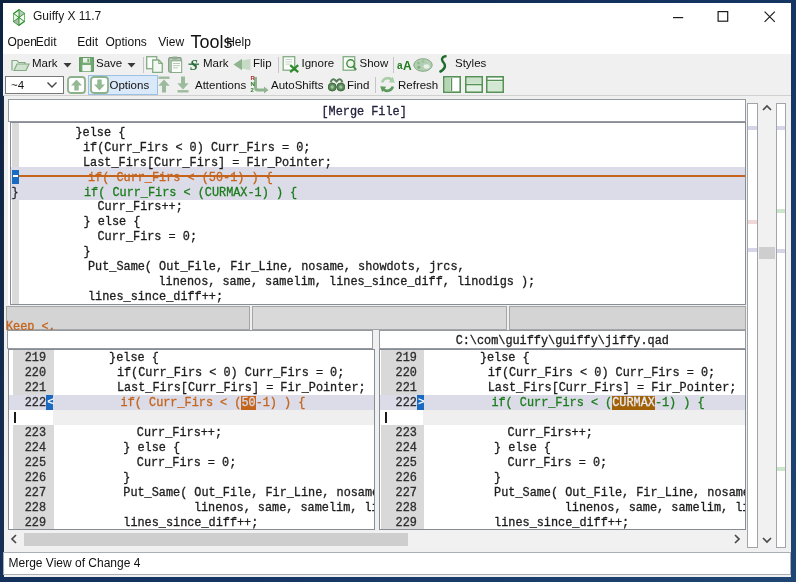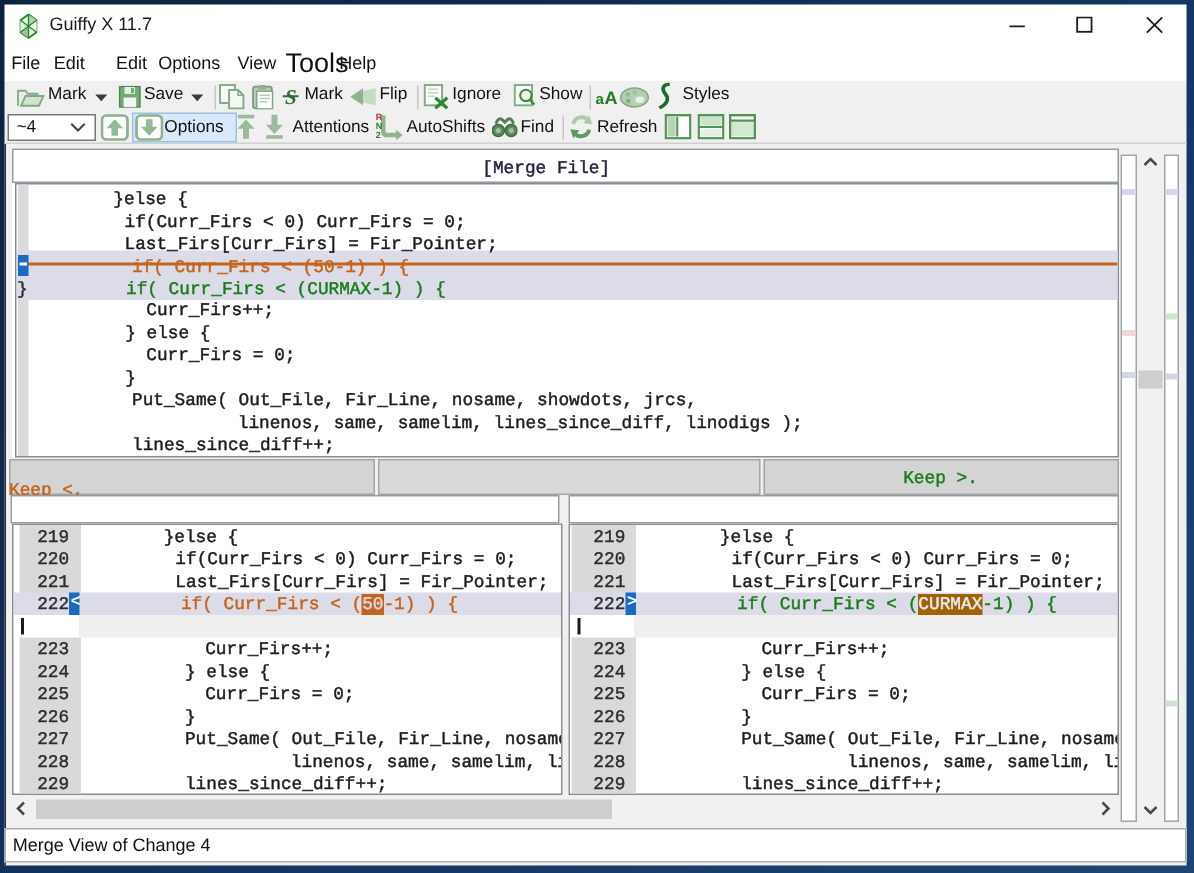--- a/index.html
+++ b/index.html
@@ -36,21 +36,21 @@
 <svg class="abs" style="left:671px;top:11px" width="14" height="12" viewBox="0 0 14 12">
       <line x1="2" y1="6.6" x2="12.2" y2="6.6" stroke="#1c1c1c" stroke-width="1.2"></line>
     </svg>
 <svg class="abs" style="left:716px;top:11px" width="14" height="12" viewBox="0 0 14 12">
       <rect x="2.1" y="0.6" width="9.6" height="9.6" fill="none" stroke="#1c1c1c" stroke-width="1.2"></rect>
     </svg>
 <svg class="abs" style="left:761.5px;top:11px" width="16" height="12" viewBox="0 0 16 12">
       <path d="M2.6,0.6 L12.8,10.8 M12.8,0.6 L2.6,10.8" stroke="#1c1c1c" stroke-width="1.2"></path>
     </svg>
 
-<div class="lbl" style="left:7.5px;top:34.5px;font-size:12px">File</div>
+<div class="lbl" style="left:7.5px;top:34.5px;font-size:12px">Open</div>
 <div class="lbl" style="left:35.8px;top:34.5px;font-size:12px">Edit</div>
 <div class="lbl" style="left:77.3px;top:34.5px;font-size:12px">Edit</div>
 <div class="lbl" style="left:105.5px;top:34.5px;font-size:12px">Options</div>
 <div class="lbl" style="left:158.3px;top:34.5px;font-size:12px">View</div>
 <div class="lbl" style="left:190.4px;top:34.5px;font-size:18px">Tools</div>
 <div class="lbl" style="left:226.2px;top:34.5px;font-size:12px">Help</div>
 
 <svg class="abs" style="left:11px;top:57px" width="19" height="15" viewBox="0 0 19 15">
 <path d="M1,13.5 L1,3.5 L6,3.5 L7.5,5.5 L14,5.5 L14,7" fill="#e4f0e4" stroke="#85a885" stroke-width="1.2"></path>
 <path d="M3,13.5 L6,7 L18,7 L15,13.5 Z" fill="#cfe3cf" stroke="#85a885" stroke-width="1.2"></path>
@@ -209,24 +209,24 @@
   <div class="line" style="left:72.3px;top:122.6px">}</div>
   <div class="line" style="left:76.8px;top:137.5px">Put_Same( Out_File, Fir_Line, nosame, showdots, jrcs,</div>
   <div class="line" style="left:147.3px;top:152.4px">linenos, same, samelim, lines_since_diff, linodigs );</div>
   <div class="line" style="left:76.8px;top:167.3px">lines_since_diff++;</div>
 </div>
 
 <div class="abs" style="left:6px;top:306px;width:244px;height:24px;background:#d4d4d4;border:1px solid #a5a5a5"></div>
 <div class="abs mhdr org" style="left:6px;top:320px;width:208px;text-align:left">Keep &lt;,</div>
 <div class="abs" style="left:252px;top:306px;width:254.5px;height:24px;background:#d9d9d9;border:1px solid #a5a5a5"></div>
 <div class="abs" style="left:508.5px;top:306px;width:237px;height:24px;background:#d4d4d4;border:1px solid #a5a5a5"></div>
-<div class="abs mhdr grn" style="left:508.5px;top:311.5px;width:237px;text-align:center">Keep &gt;.</div>
 
 <div class="pb" style="left:6.6px;top:330px;width:366.9px;height:18.7px"></div>
 <div class="pb" style="left:378.5px;top:330px;width:367.5px;height:18.7px"></div>
+<div class="abs mhdr" style="left:378.5px;top:333.8px;width:367.5px;text-align:center;color:#1c1c1c">C:\com\guiffy\guiffy\jiffy.qad</div>
 
 <div class="pb" style="left:8px;top:348.5px;width:367px;height:181.5px;border-color:#878d95;overflow:hidden">
   <div class="abs" style="left:3.6px;top:0;width:41.2px;height:180px;background:#d9d9d9"></div>
   <div class="abs" style="left:0;top:45.2px;width:366px;height:15px;background:#dbdce8"></div>
   <div class="abs" style="left:0;top:60.2px;width:43.6px;height:15.8px;background:#fff"></div>
   <div class="abs" style="left:43.6px;top:60.2px;width:322px;height:15.8px;background:#efefef"></div>
   <div class="abs" style="left:37.4px;top:45.5px;width:7px;height:14.6px;background:#1a6ac2"></div>
   <div class="abs" style="left:38.2px;top:45.9px;width:6px;height:14px;font:bold 11px 'Liberation Mono',monospace;line-height:14px;color:#fff">&lt;</div>
   <div class="abs" style="left:5.2px;top:62px;width:1.8px;height:11.5px;background:#1a1a1a"></div>
   <div class="num" style="left:15.3px;top:1.4px">219</div>

